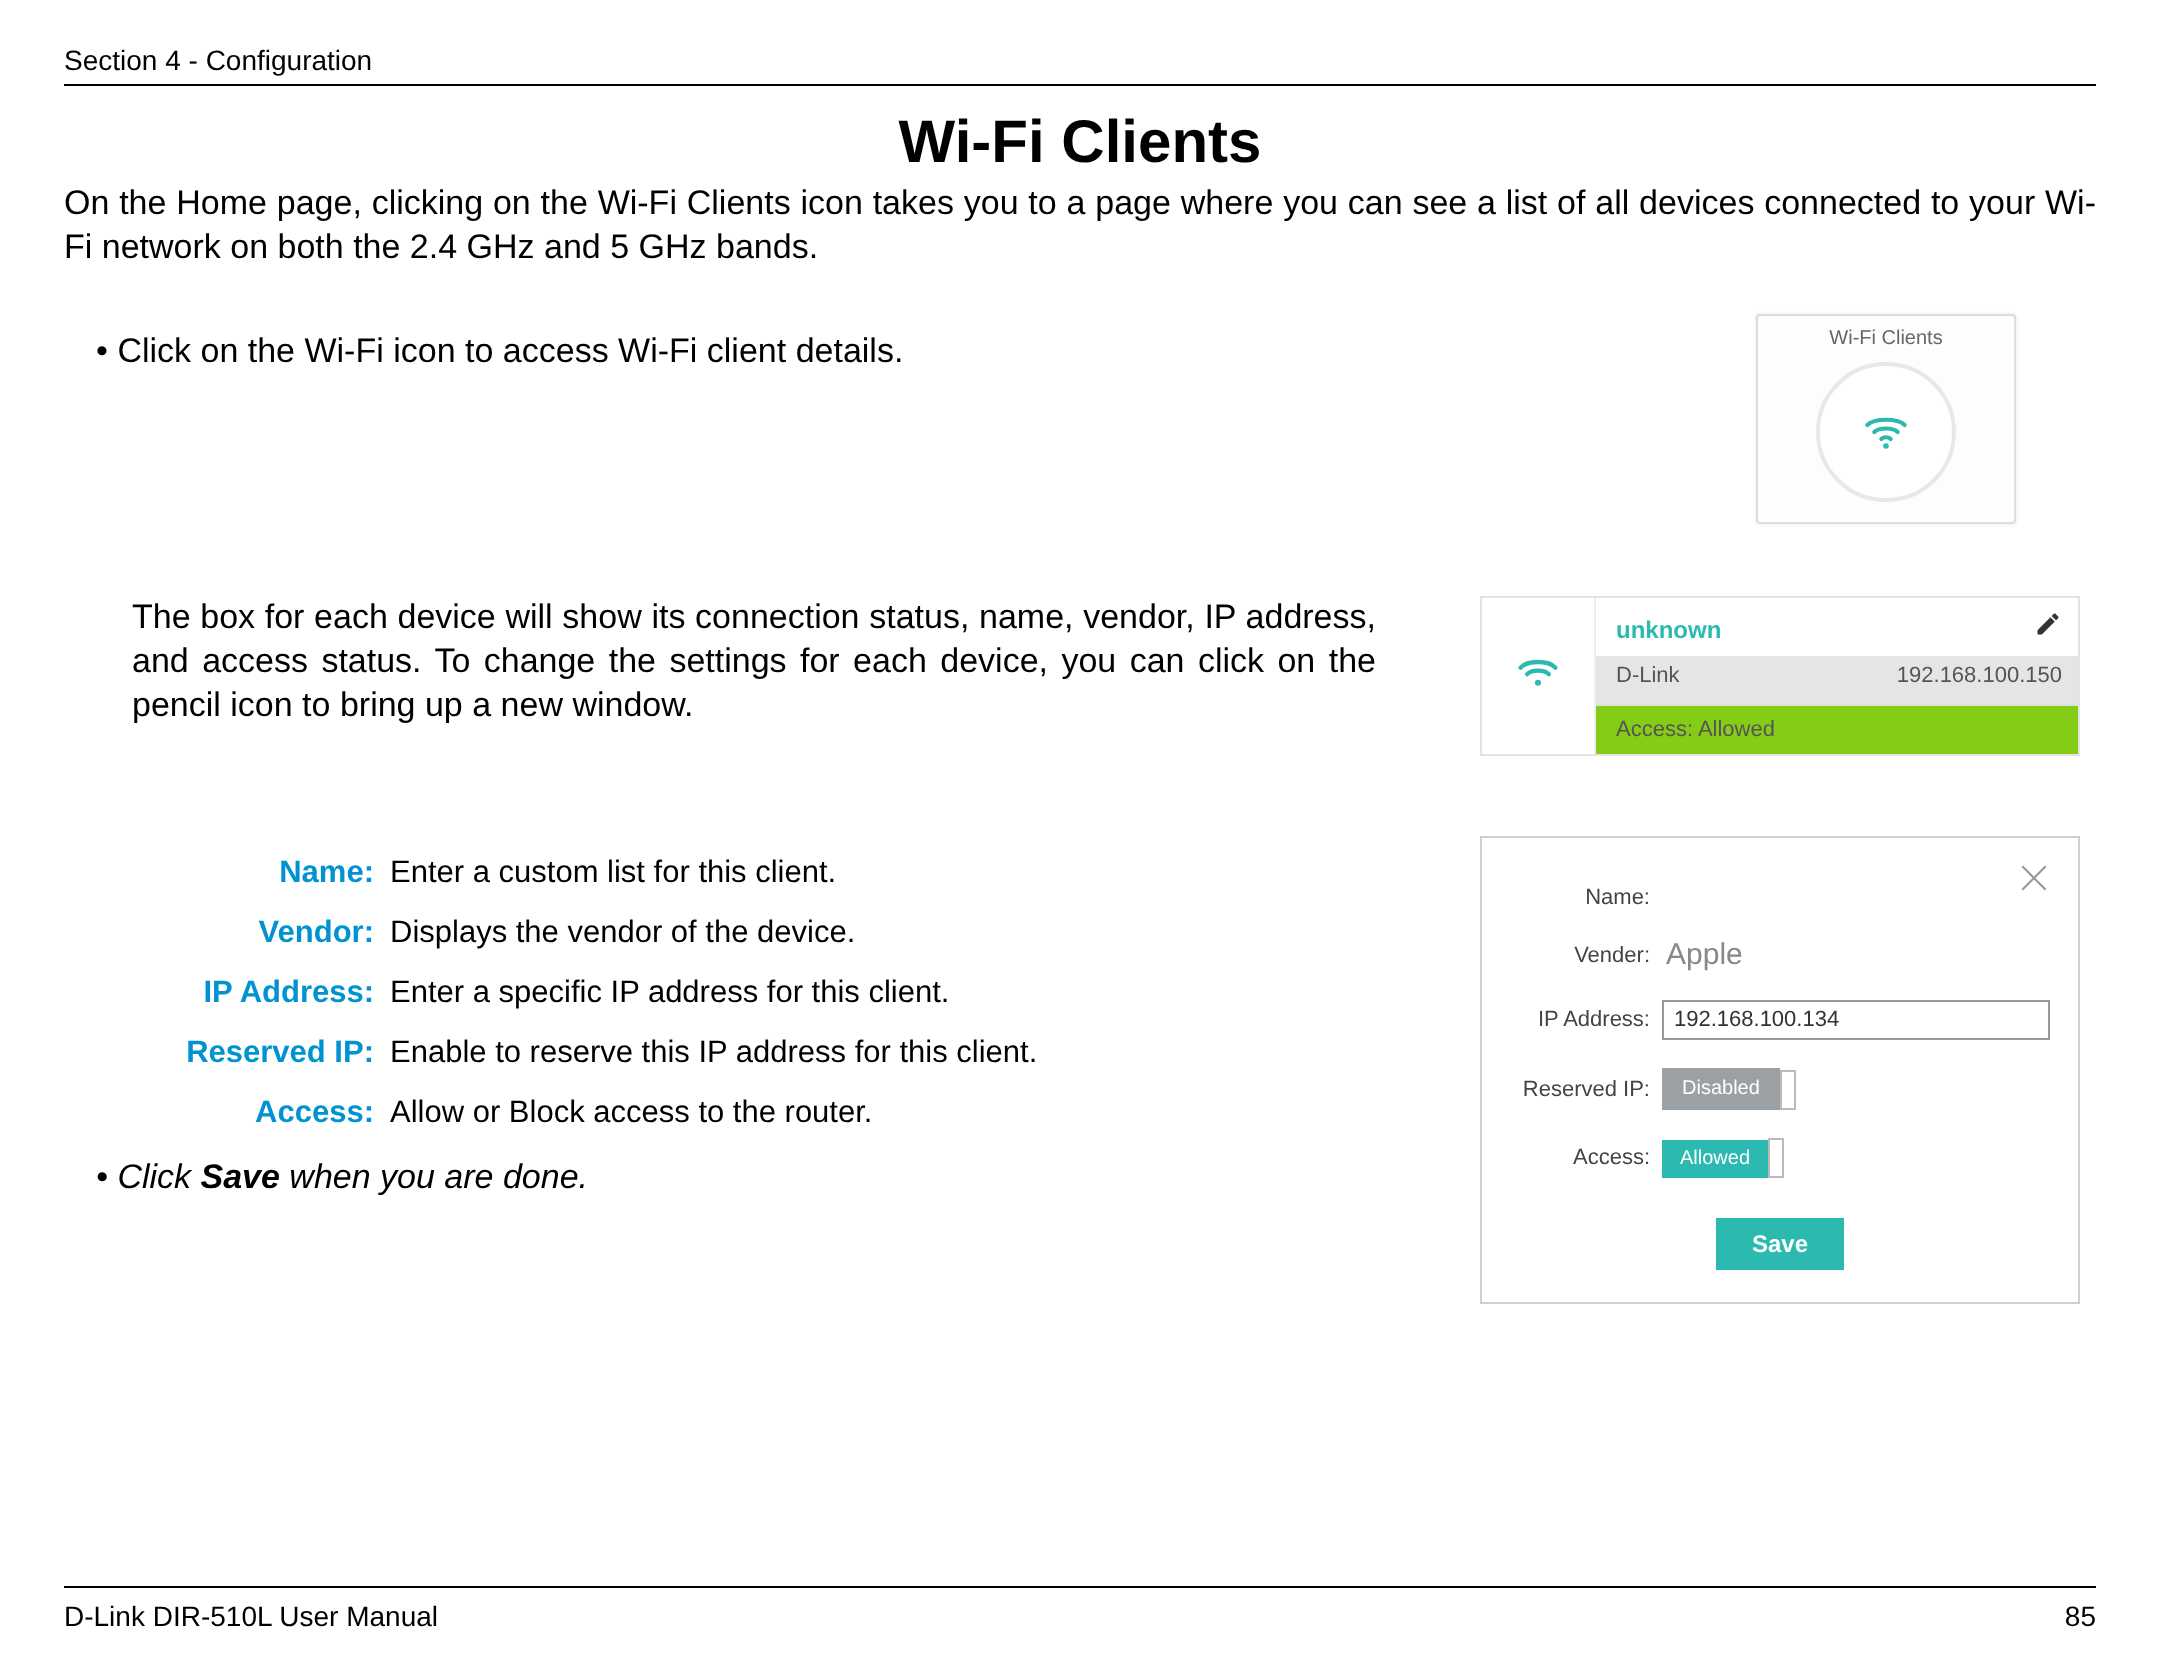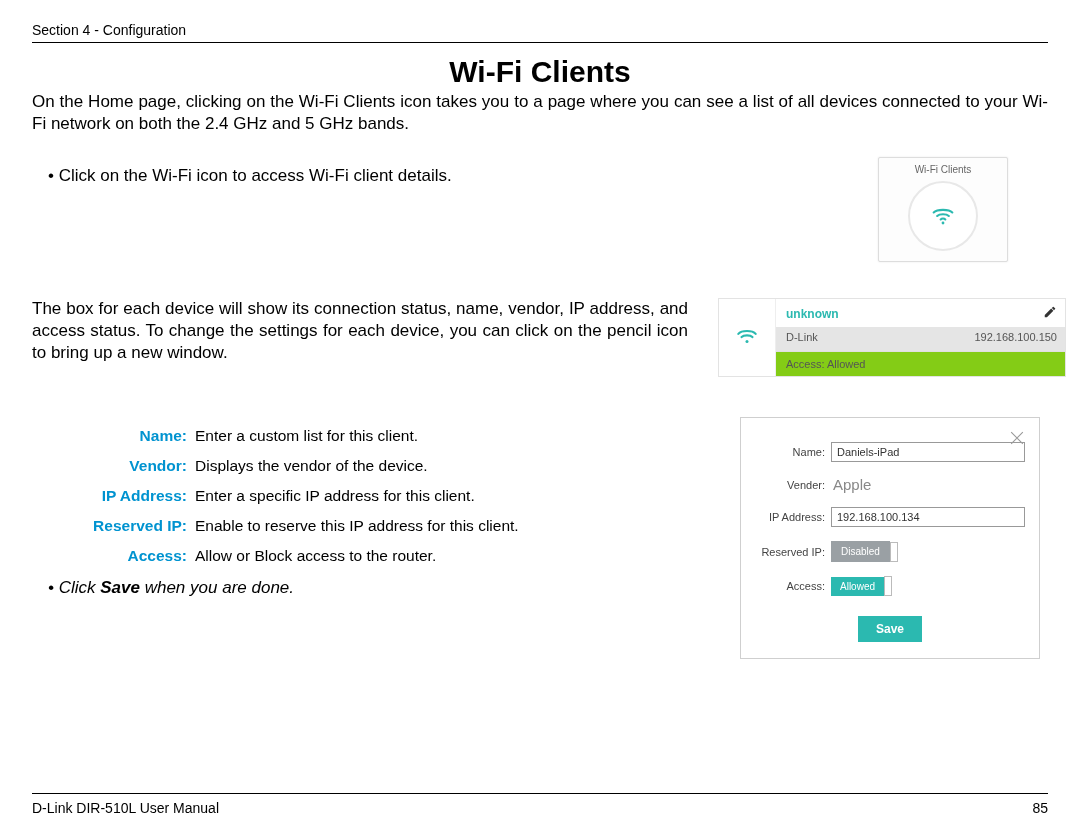--- a/index.html
+++ b/index.html
@@ -14,21 +14,21 @@
   }
   .top-hr { border: none; border-top: 1px solid #000; margin-top: 4px; }
   .bottom-hr { border: none; border-top: 1px solid #000; margin-bottom: 6px; }
   .section-header { font-size: 14px; margin-bottom: 2px; }
   .page-title { font-size: 30px; font-weight: bold; text-align: center; margin-top: 12px; margin-bottom: 2px; }
   .intro { font-size: 17px; line-height: 1.3; text-align: justify; }
   .content-row { display: flex; margin-top: 22px; }
   .content-text { font-size: 17px; line-height: 1.3; }
   .bullet { padding-left: 28px; text-indent: -12px; }
   .bullet::before { content: "• "; }
-  .para-justify { text-align: justify; }
+  .para-justify { text-align: justify; margin-left: 34px; }
   .definitions { margin-top: 10px; }
   .def-row { display: flex; margin-bottom: 12px; font-size: 15.5px; }
   .def-label { width: 163px; text-align: right; padding-right: 8px; font-weight: bold; color: #0093d0; flex-shrink: 0; }
   .def-text { }
   .footer { position: absolute; bottom: 18px; left: 32px; right: 32px; }
   .footer-row { display: flex; justify-content: space-between; font-size: 14px; margin-top: 4px; }
 
   
   .widget-card {
     width: 130px; margin-left: auto; margin-right: 40px;
@@ -38,21 +38,21 @@
   }
   .widget-title { font-size: 10px; color: #666; font-family: Arial, sans-serif; margin-bottom: 6px; }
   .wifi-circle {
     width: 70px; height: 70px; border-radius: 50%; border: 2px solid #e8e8e8;
     margin: 0 auto; display: flex; align-items: center; justify-content: center;
     background: #fff;
   }
 
   
   .device-card {
-    width: 348px; margin-left: auto; margin-right: 8px;
+    width: 300px; margin-left: auto; margin-right: 8px;
     border: 1px solid #e3e3e3; background: #fff;
     display: flex; font-family: Arial, sans-serif;
   }
   .device-left {
     width: 56px; display: flex; align-items: center; justify-content: center;
   }
   .device-right {
     flex: 1; border-left: 1px solid #eee; background: #f7f7f7;
   }
   .device-top-row {
@@ -203,21 +203,20 @@
   <div style="width:330px;">
     <div class="edit-dialog">
       <div class="dialog-close">
         <svg width="20" height="20" viewBox="0 0 24 24">
             <path d="M5 5 L19 19 M19 5 L5 19" stroke="#999" stroke-width="1.3"></path>
           </svg>
       </div>
 
       <div class="form-row">
         <div class="form-label">Name:</div>
-        <input class="form-input" value="Daniels-iPad" style="">
       </div>
       <div class="form-row">
         <div class="form-label">Vender:</div>
         <div class="form-static">Apple</div>
       </div>
       <div class="form-row">
         <div class="form-label">IP Address:</div>
         <input class="form-input" value="192.168.100.134" style="">
       </div>
       <div class="form-row">

